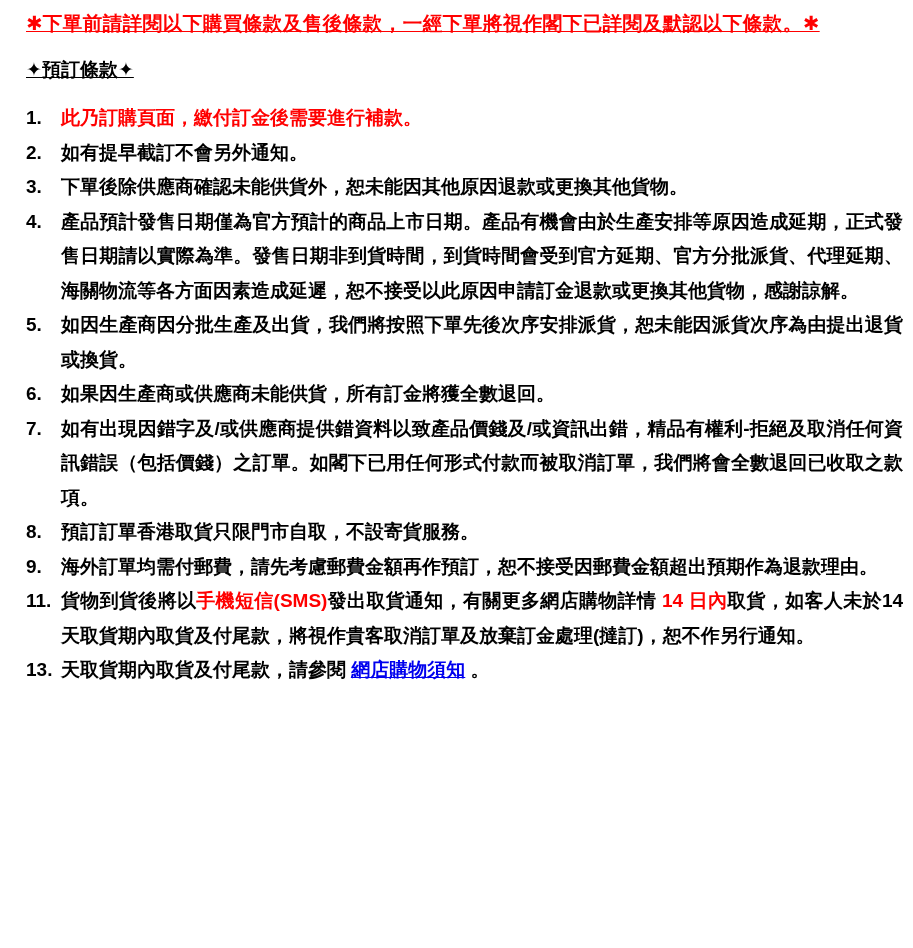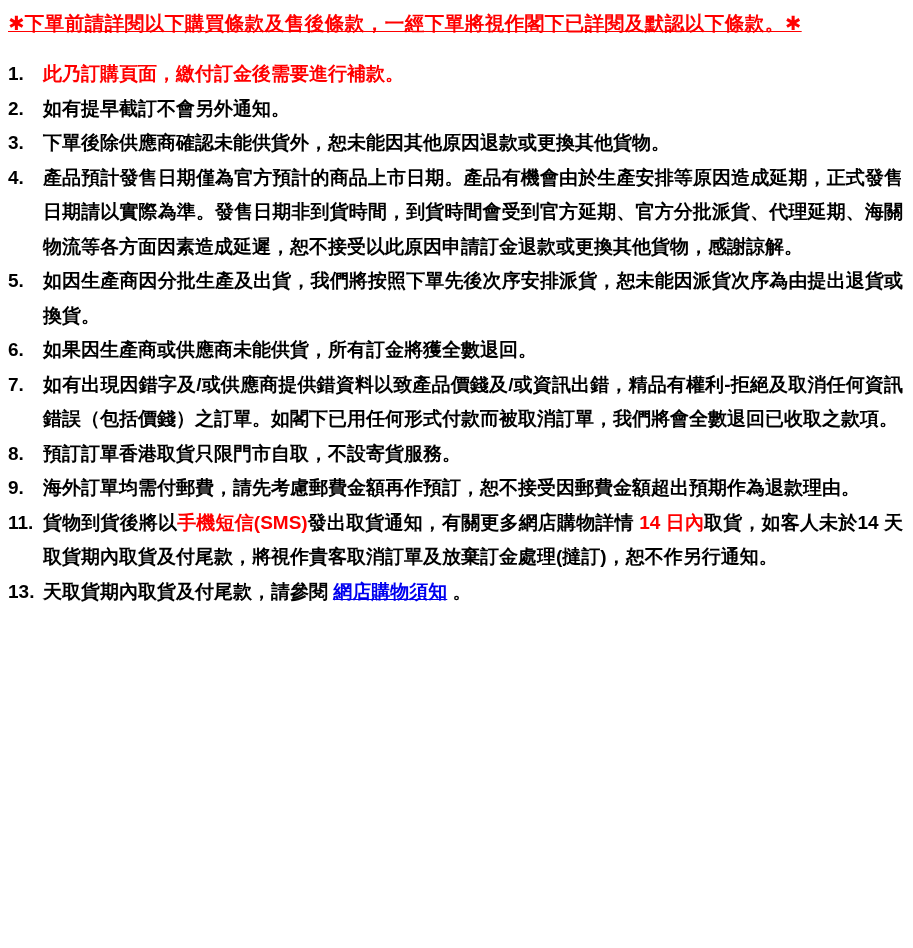--- a/index.html
+++ b/index.html
@@ -15,21 +15,21 @@
   body {
     width: 913px;
     font-family: "Liberation Sans", "DejaVu Sans", sans-serif;
     font-weight: bold;
     color: var(--text-black);
   }
   .page {
     box-sizing: border-box;
     width: 913px;
     min-height: 948px;
-    padding: 10px 10px 12px 8px;
+    padding: 10px 10px 12px 26px;
   }
   .page-title {
     margin: 0 0 20px 0;
     font-size: 19.5px;
     line-height: 27px;
     color: var(--alert-red);
     text-decoration: underline;
     letter-spacing: 0.5px;
   }
   .section-header {
@@ -71,20 +71,21 @@
     text-decoration: underline;
     cursor: pointer;
   }
 </style>
 </head>
 <body>
 
 <div class="page">
   <h1 class="page-title">✱下單前請詳閱以下購買條款及售後條款，一經下單將視作閣下已詳閱及默認以下條款。✱</h1>
 
+  <h2 class="section-header">✦預訂條款✦</h2>
 
   <div class="terms-list">
       <div class="term-item">
         <span class="term-num">1.</span>
         <span class="term-body"><span class="seg seg-red">此乃訂購頁面，繳付訂金後需要進行補款。</span></span>
       </div>
       <div class="term-item">
         <span class="term-num">2.</span>
         <span class="term-body"><span class="seg seg-normal">如有提早截訂不會另外通知。</span></span>
       </div>

